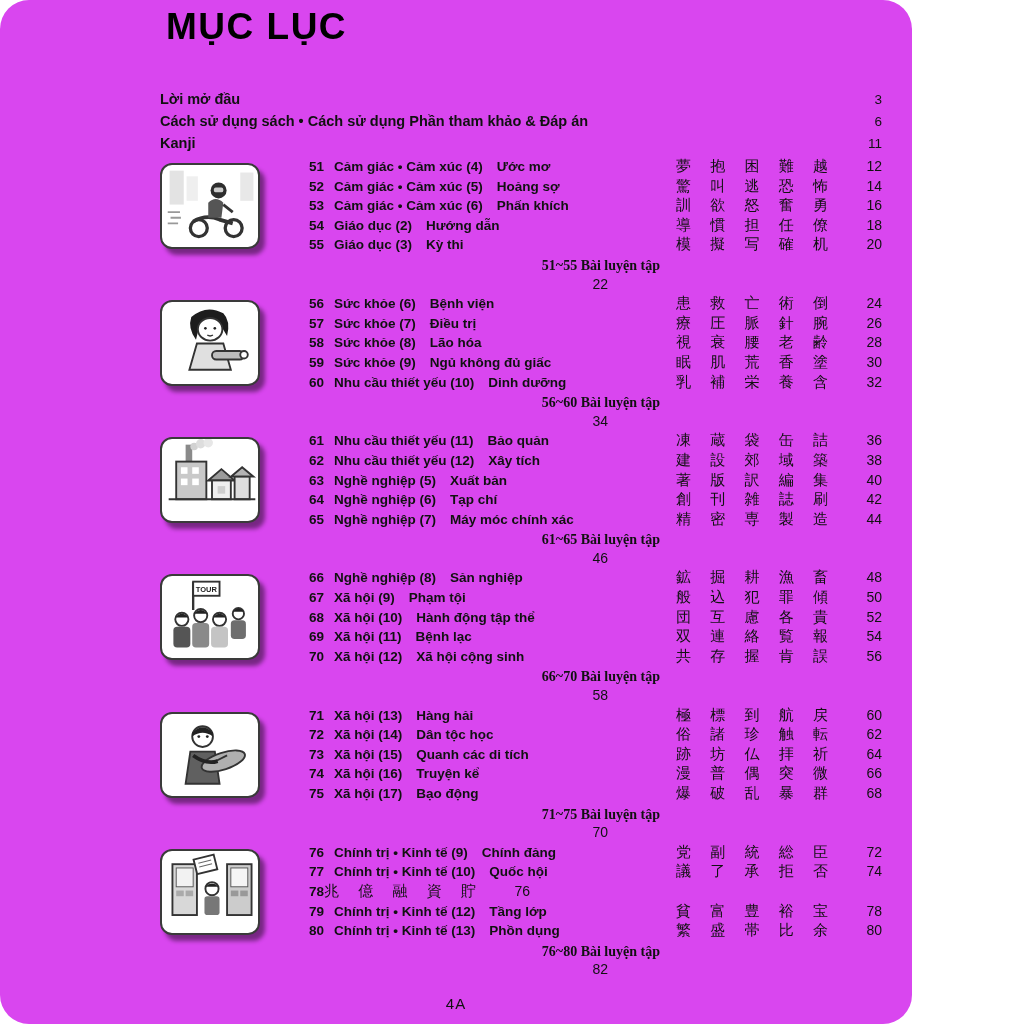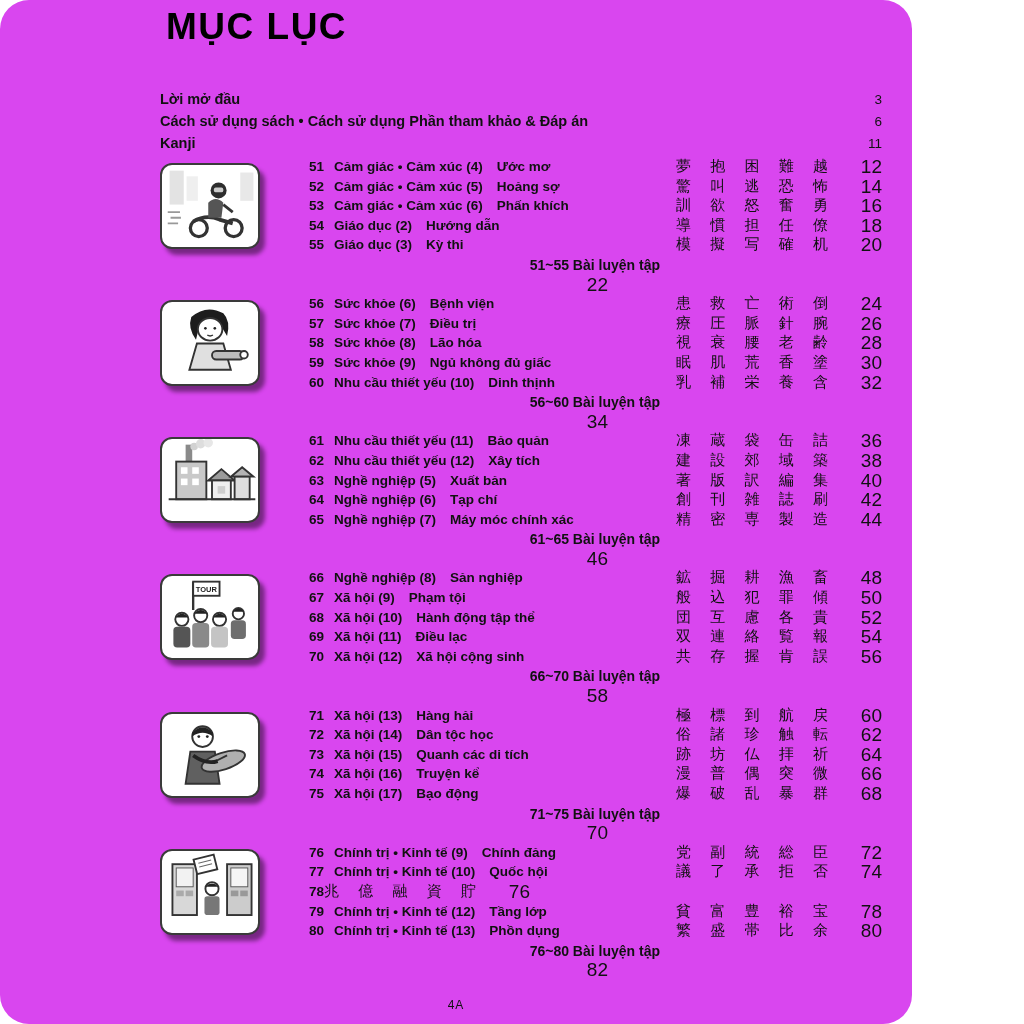--- a/index.html
+++ b/index.html
@@ -36,30 +36,30 @@
 
   .rows { flex: 1; margin-left: 40px; }
 
   .lrow { display: flex; align-items: center; line-height: 19.6px; height: 19.6px; }
   .num { flex: 0 0 24px; width: 24px; text-align: right; font-weight: 700; font-size: 13.5px; }
   .ttl { flex: 1; margin-left: 10px; font-weight: 700; font-size: 13.5px;
     white-space: nowrap; overflow: hidden; }
   .topic { margin-left: 14px; }
   .kanji { flex: 0 0 152px; display: flex; justify-content: space-between;
     font-family: "DejaVu Serif", "Liberation Serif", serif; font-size: 15px; font-weight: 400; }
-  .pg { flex: 0 0 34px; margin-left: 20px; text-align: right; font-size: 19px; font-weight: 400; }
+  .pg { flex: 0 0 34px; margin-left: 20px; text-align: right; font-size: 14px; font-weight: 400; }
 
   .rrow { line-height: 19.6px; height: 19.6px; }
   .rlabel { display: inline-block; width: 360px; text-align: right;
-    font-weight: 700; font-size: 14px; }
+    font-weight: 700; font-size: 14px; font-family: Liberation Serif, serif; }
   .rprow { display: flex; justify-content: center; line-height: 19.6px; height: 19.6px; }
   .rprow .pg { flex: none; width: 34px; margin-left: 0; }
 
   .footer { position: absolute; left: 0; right: 0; bottom: 12px;
-    text-align: center; font-size: 12px; letter-spacing: 1px; }
+    text-align: center; font-size: 15px; letter-spacing: 1px; }
 </style>
 </head>
 <body>
 
 <div class="page">
   <h1 class="title">MỤC LỤC</h1>
   <div class="content">
     <div>
         <div class="front-row">
           <span class="front-label">Lời mở đầu</span>
@@ -219,21 +219,21 @@
                 <span class="k">眠</span>
                 <span class="k">肌</span>
                 <span class="k">荒</span>
                 <span class="k">香</span>
                 <span class="k">塗</span>
               </span>
               <span class="pg">30</span>
             </div>
             <div class="lrow">
               <span class="num">60</span>
-              <span class="ttl"><span class="cat">Nhu cầu thiết yếu (10)</span><span class="topic">Dinh thịnh</span></span>
+              <span class="ttl"><span class="cat">Nhu cầu thiết yếu (10)</span><span class="topic">Dinh dưỡng</span></span>
               <span class="kanji">
                 <span class="k">乳</span>
                 <span class="k">補</span>
                 <span class="k">栄</span>
                 <span class="k">養</span>
                 <span class="k">含</span>
               </span>
               <span class="pg">32</span>
             </div>
             <div class="rrow"><span class="rlabel">56~60 Bài luyện tập</span></div>
@@ -383,21 +383,21 @@
                 <span class="k">団</span>
                 <span class="k">互</span>
                 <span class="k">慮</span>
                 <span class="k">各</span>
                 <span class="k">貴</span>
               </span>
               <span class="pg">52</span>
             </div>
             <div class="lrow">
               <span class="num">69</span>
-              <span class="ttl"><span class="cat">Xã hội (11)</span><span class="topic">Điều lạc</span></span>
+              <span class="ttl"><span class="cat">Xã hội (11)</span><span class="topic">Bệnh lạc</span></span>
               <span class="kanji">
                 <span class="k">双</span>
                 <span class="k">連</span>
                 <span class="k">絡</span>
                 <span class="k">覧</span>
                 <span class="k">報</span>
               </span>
               <span class="pg">54</span>
             </div>
             <div class="lrow">

